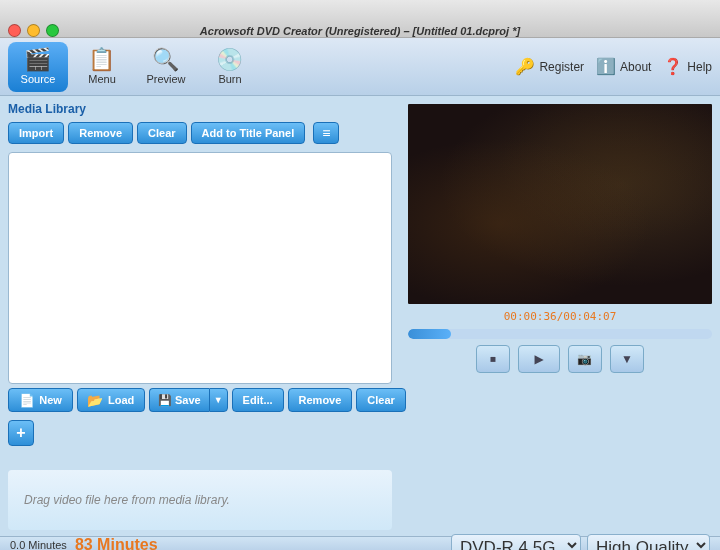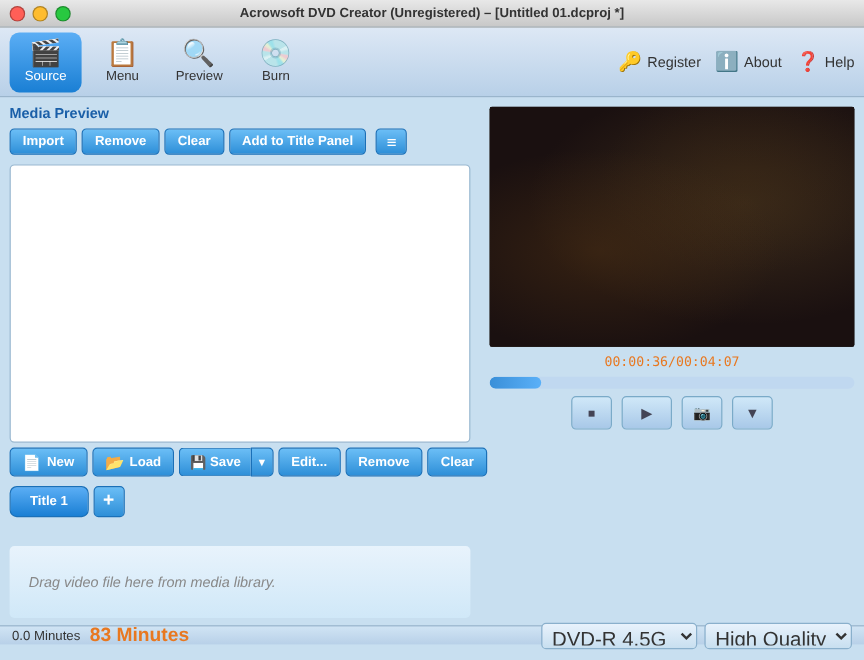--- a/index.html
+++ b/index.html
@@ -8,26 +8,27 @@
       height: 550px;
       background: #c8dff0;
       font-family: -apple-system, 'Lucida Grande', Arial, sans-serif;
       font-size: 12px;
       overflow: hidden;
     }
 
     
     .title-bar {
       background: linear-gradient(to bottom, #e8e8e8, #c8c8c8);
-      height: 23px;
-      display: flex;
-      align-items: center;
+      height: 38px;
+      display: flex;
+      align-items: flex-end;
       justify-content: center;
       border-bottom: 1px solid #aaa;
       position: relative;
+      font-style: italic;
     }
     .title-bar-buttons {
       position: absolute;
       left: 8px;
       display: flex;
       gap: 6px;
       align-items: center;
     }
     .tb-btn {
       width: 13px;
@@ -438,21 +439,21 @@
       <span class="icon-area">❓</span>
       <span>Help</span>
     </button>
   </div>
 </div>
 
 <div class="main-content">
 
   <div class="left-panel">
 
-    <div class="media-library-label">Media Preview</div>
+    <div class="media-library-label">Media Library</div>
     <div class="media-library-toolbar">
       <button class="ml-btn">Import</button>
       <button class="ml-btn">Remove</button>
       <button class="ml-btn">Clear</button>
       <button class="ml-btn">Add to Title Panel</button>
       <button class="ml-list-btn">≡</button>
     </div>
     <div class="media-library-content"></div>
 
     <div class="title-panel">
@@ -476,23 +477,20 @@
           <span>Edit...</span>
         </button>
         <button class="title-btn">
           <span>Remove</span>
         </button>
         <button class="title-btn">
           <span>Clear</span>
         </button>
       </div>
       <div class="title-strip">
-        <button class="title-tab">
-          <span>Title 1</span>
-        </button>
         <button class="add-title-btn">+</button>
       </div>
       <div class="drag-zone">
         <span>Drag video file here from media library.</span>
       </div>
     </div>
   </div>
 
   <div class="right-panel">
     <div class="preview-video">

